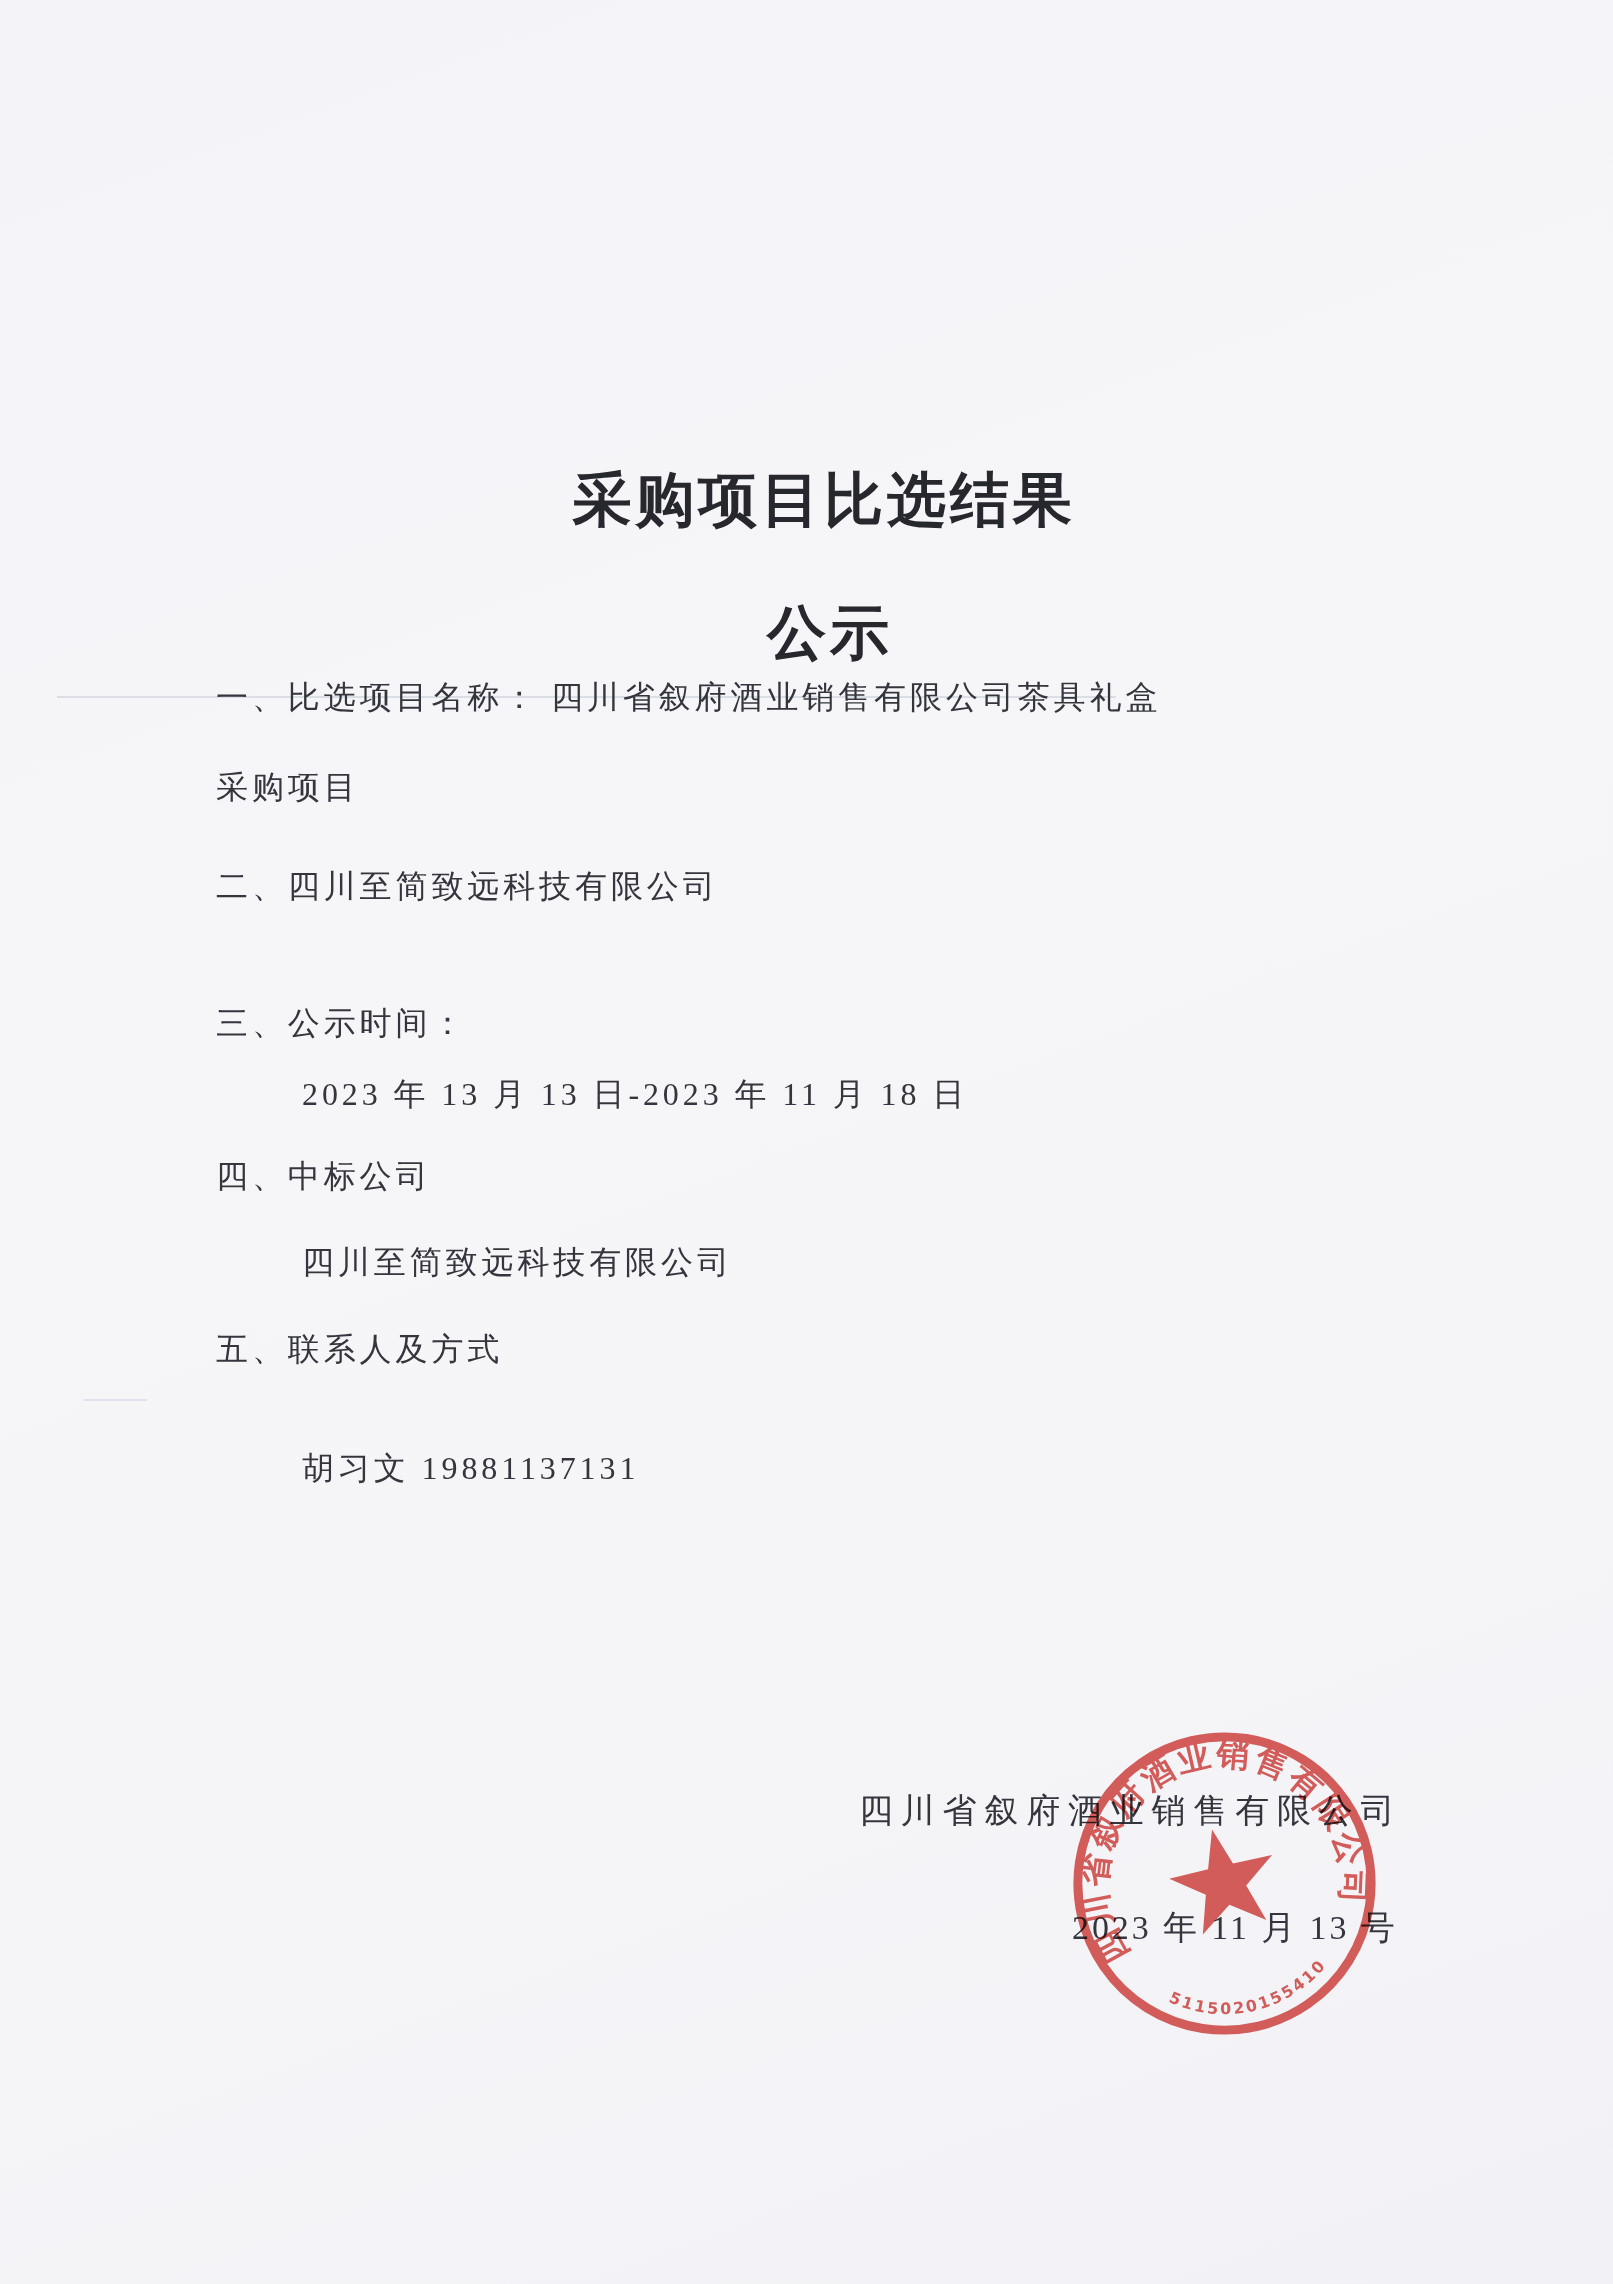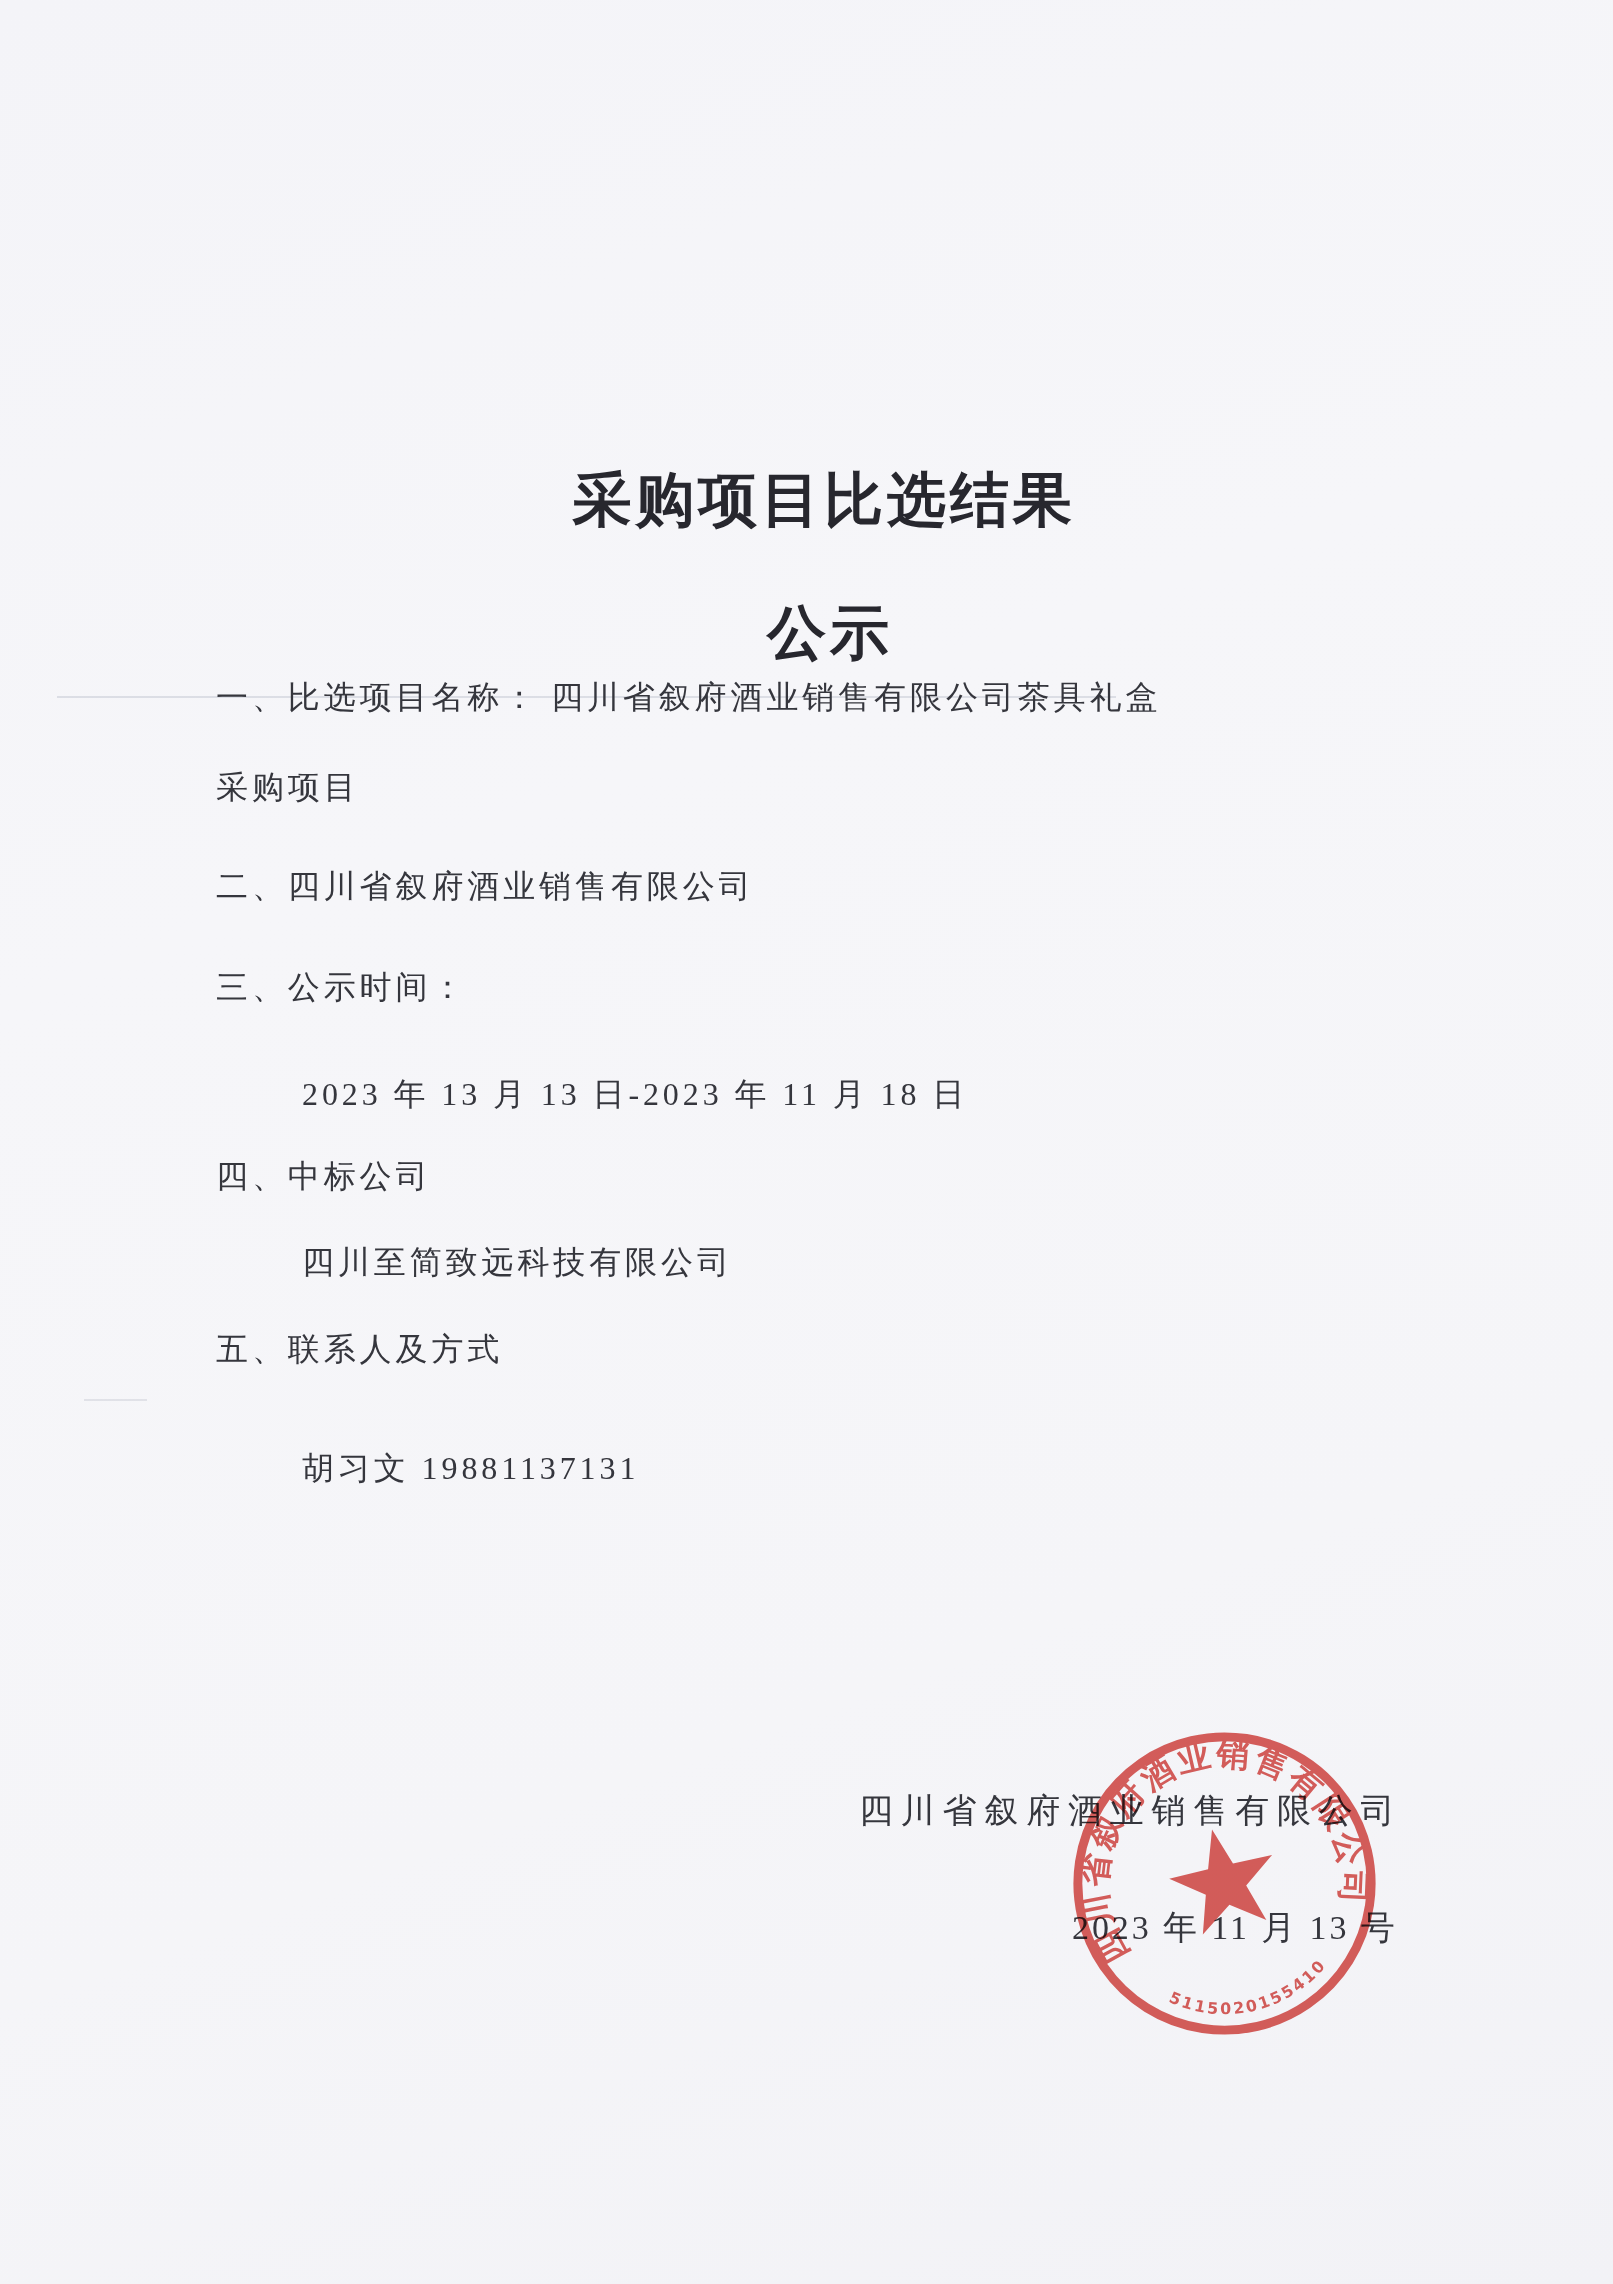--- a/index.html
+++ b/index.html
@@ -50,21 +50,21 @@
     font-size:32px;
     letter-spacing:3.9px;
     line-height:45px;
     color:var(--ink);
     white-space:nowrap;
   }
   .body-line.indent{left:302px;}
   .body-line:nth-child(1){top:675px;}
   .body-line:nth-child(2){top:765px;}
   .body-line:nth-child(3){top:864px;}
-  .body-line:nth-child(4){top:965px;}
+  .body-line:nth-child(4){top:1001px;}
   .body-line:nth-child(5){top:1072px;}
   .body-line:nth-child(6){top:1154px;}
   .body-line:nth-child(7){top:1240px;}
   .body-line:nth-child(8){top:1327px;text-align:right;}
   .body-line:nth-child(9){top:1406px;margin-top:40px;}
 
   
   .sig-company{
     position:absolute;
     left:859px; top:1788px;
@@ -116,21 +116,21 @@
 
   <div class="scan-artifact artifact-1"></div>
   <div class="scan-artifact artifact-2"></div>
 
   <div class="title-line title-2">采购项目比选结果</div>
   <div class="title-line title-3">公示</div>
 
   <div class="body-block">
       <div class="body-line">一、比选项目名称： 四川省叙府酒业销售有限公司茶具礼盒</div>
       <div class="body-line">采购项目</div>
-      <div class="body-line">二、四川省叙府酒业销售有限公司</div>
+      <div class="body-line">二、四川至简致远科技有限公司</div>
       <div class="body-line">三、公示时间：</div>
       <div class="body-line indent">2023 年 13 月 13 日-2023 年 11 月 18 日</div>
       <div class="body-line">四、中标公司</div>
       <div class="body-line indent">四川至简致远科技有限公司</div>
       <div class="body-line">五、联系人及方式</div>
       <div class="body-line indent">胡习文  19881137131</div>
     </div>
 
   <div class="sig-company">四川省叙府酒业销售有限公司</div>
   <div class="sig-date">2023 年 11 月 13 号</div>

